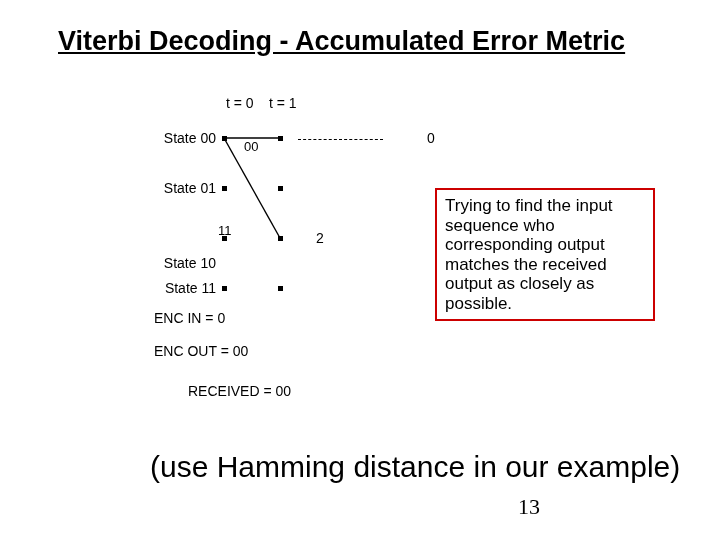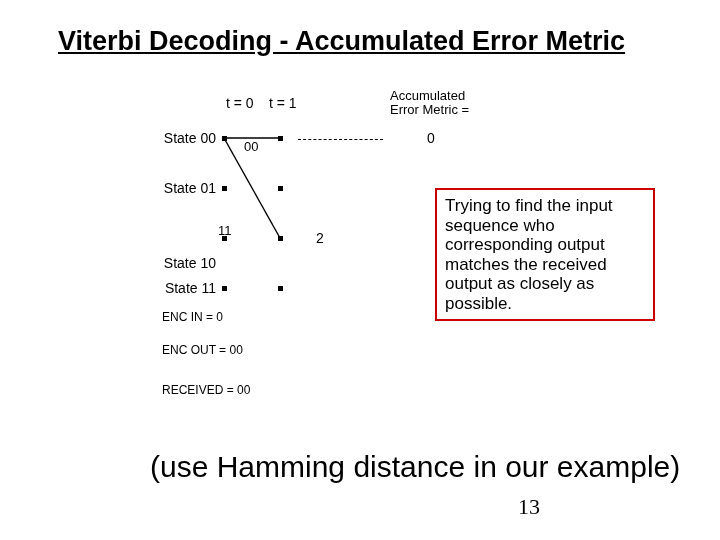--- a/index.html
+++ b/index.html
@@ -85,22 +85,22 @@
   .branch-label {
     position: absolute;
     font-size: 13px;
   }
   .metric {
     position: absolute;
     font-size: 14px;
   }
   .row-info {
     position: absolute;
-    left: 12px;
-    font-size: 12px;
+    left: 4px;
+    font-size: 14px;
     white-space: nowrap;
   }
   .dash {
     border-top: 1.5px dashed #000;
   }
   svg.trellis-svg {
     position: absolute;
     left: 0; top: 0;
     width: 310px; height: 320px;
     overflow: visible;
@@ -109,24 +109,20 @@
 </head>
 <body>
 
 <div class="title">Viterbi Decoding - Accumulated Error Metric</div>
 
 <div class="diagram">
 
   <div class="time-label" style="left:76px;">t = 0</div>
   <div class="time-label" style="left:119px;">t = 1</div>
 
-  <div class="aem-label">
-    <span>Accumulated</span><br>
-    <span>Error Metric =</span>
-  </div>
 
   <div class="state-label" style="top:35px;">State 00</div>
   <div class="state-label" style="top:85px;">State 01</div>
   <div class="state-label" style="top:135px;margin-top:25px;">State 10</div>
   <div class="state-label" style="top:185px;">State 11</div>
 
   <div class="dash" style="position:absolute; left:148px; top:44px; width:85px;"></div>
 
   <div class="tick" style="left:72px;  top:41px;"></div>
   <div class="tick" style="left:128px; top:41px;"></div>
@@ -151,21 +147,21 @@
   <div class="metric" style="left:166px; top:135px;">2</div>
 
   <div class="row-info" style="top:215px;">
     <span>ENC IN =</span>
     <span>0</span>
   </div>
   <div class="row-info" style="top:248px;">
     <span>ENC OUT =</span>
     <span>00</span>
   </div>
-  <div class="row-info" style="top:288px;">
+  <div class="row-info" style="top:288px;margin-left:34px;">
     <span>RECEIVED =</span>
     <span>00</span>
   </div>
 </div>
 
 <div class="callout">
   <span>Trying to find the input sequence who corresponding output matches the received output as closely as possible.</span>
 </div>
 
 <div class="subtitle">(use Hamming distance in our example)</div>

